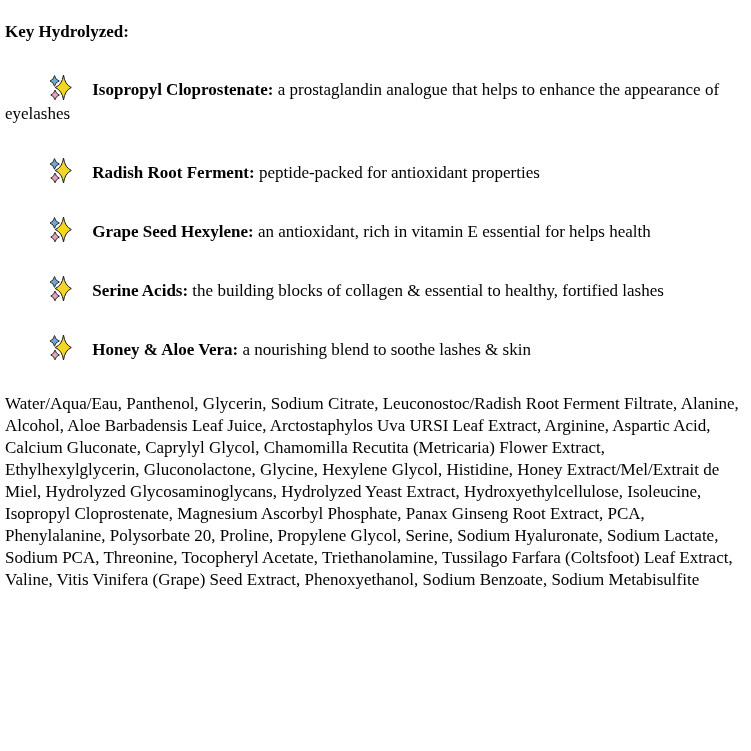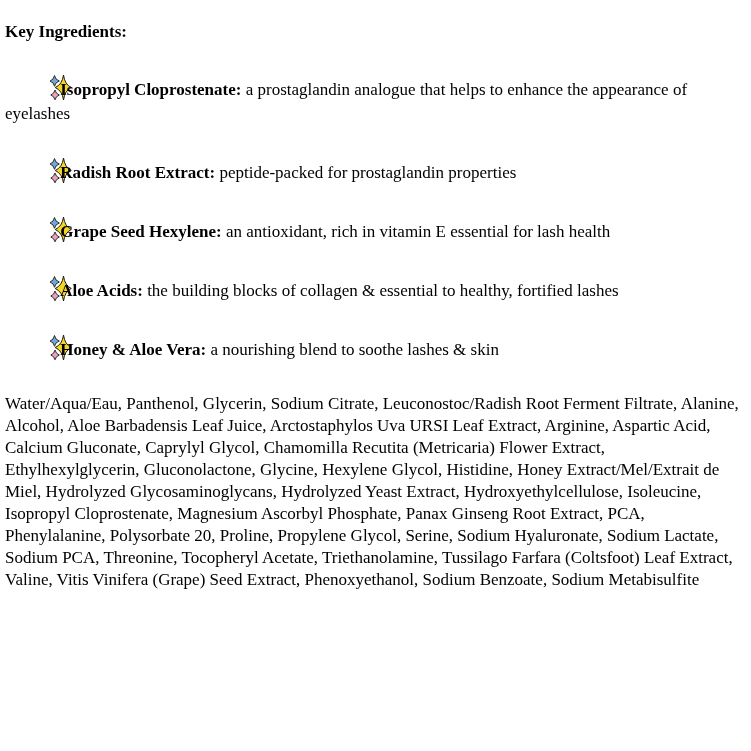--- a/index.html
+++ b/index.html
@@ -24,21 +24,21 @@
     margin: 0 0 31px 0;
     text-indent: 22px;
   }
   .key-item .sparkle {
     display: inline-block;
     width: 23px;
     height: 28px;
     vertical-align: -7px;
     margin-right: 6px;
   }
-  .key-item b { font-weight: bold; }
+  .key-item b { font-weight: bold; margin-left: 32px; }
   .full-list-heading {
     font-weight: bold;
     line-height: 24px;
     margin: 70px 0 20px 0;
   }
   .full-list {
     line-height: 22px;
     margin: 0;
   }
 </style>
@@ -50,51 +50,51 @@
     <g id="sparkles-glyph">
       <path d="M14.5 1 Q15.8 10.5 22.3 13.5 Q15.8 16.5 14.5 26 Q13.2 16.5 6.2 13.5 Q13.2 10.5 14.5 1 Z" fill="#f5d523" stroke="#1a1a1a" stroke-width="1" stroke-linejoin="round"></path>
       <path d="M5.5 1.5 Q6.2 5.8 10.3 7 Q6.2 8.2 5.5 12.3 Q4.8 8.2 1 7 Q4.8 5.8 5.5 1.5 Z" fill="#6fa8d6" stroke="#1a1a1a" stroke-width="0.9" stroke-linejoin="round"></path>
       <path d="M6 16 Q6.8 19.8 10.3 21 Q6.8 22.2 6 25.8 Q5.2 22.2 1.8 21 Q5.2 19.8 6 16 Z" fill="#efa0bb" stroke="#1a1a1a" stroke-width="0.9" stroke-linejoin="round"></path>
     </g>
   </defs>
 </svg>
 
 <div>
 
-  <p class="section-heading">Key Ingredients:</p>
+  <p class="section-heading">Key Hydrolyzed:</p>
 
   <p class="key-item">
     <span class="sparkle"><svg viewBox="0 0 23 28" width="23" height="28">
           <use href="#sparkles-glyph"></use>
         </svg></span>
     <b>Isopropyl Cloprostenate:</b>
     <span>a prostaglandin analogue that helps to enhance the appearance of eyelashes</span>
   </p>
 
   <p class="key-item">
     <span class="sparkle"><svg viewBox="0 0 23 28" width="23" height="28">
           <use href="#sparkles-glyph"></use>
         </svg></span>
-    <b>Radish Root Extract:</b>
-    <span>peptide-packed for prostaglandin properties</span>
+    <b>Radish Root Ferment:</b>
+    <span>peptide-packed for antioxidant properties</span>
   </p>
 
   <p class="key-item">
     <span class="sparkle"><svg viewBox="0 0 23 28" width="23" height="28">
           <use href="#sparkles-glyph"></use>
         </svg></span>
     <b>Grape Seed Hexylene:</b>
-    <span>an antioxidant, rich in vitamin E essential for lash health</span>
+    <span>an antioxidant, rich in vitamin E essential for helps health</span>
   </p>
 
   <p class="key-item">
     <span class="sparkle"><svg viewBox="0 0 23 28" width="23" height="28">
           <use href="#sparkles-glyph"></use>
         </svg></span>
-    <b>Aloe Acids:</b>
+    <b>Serine Acids:</b>
     <span>the building blocks of collagen &amp; essential to healthy, fortified lashes</span>
   </p>
 
 
   <p class="key-item">
     <span class="sparkle"><svg viewBox="0 0 23 28" width="23" height="28">
           <use href="#sparkles-glyph"></use>
         </svg></span>
     <b>Honey &amp; Aloe Vera:</b>
     <span>a nourishing blend to soothe lashes &amp; skin</span>

